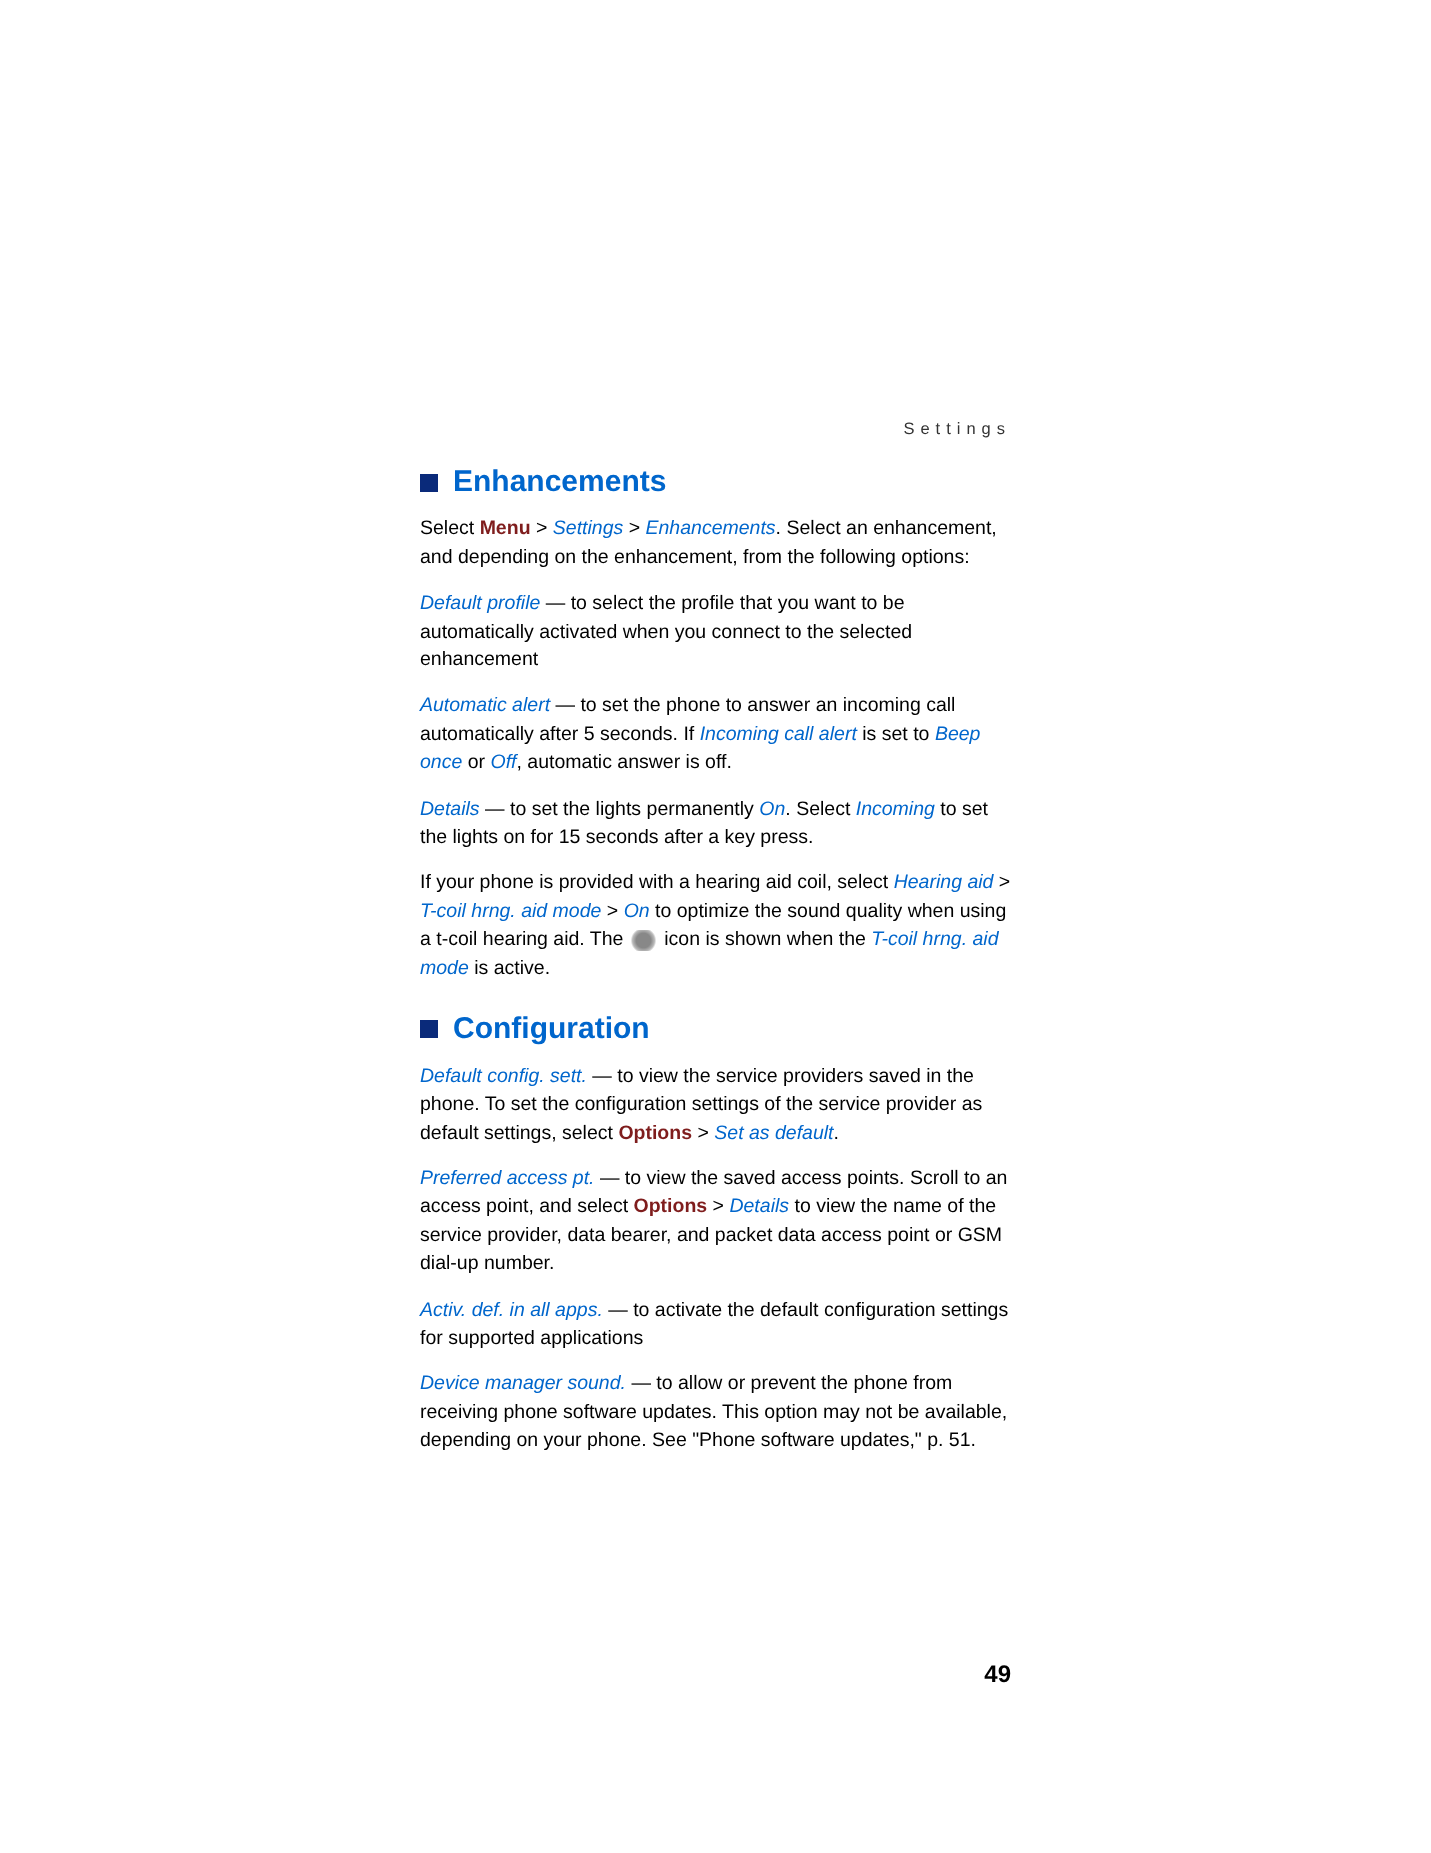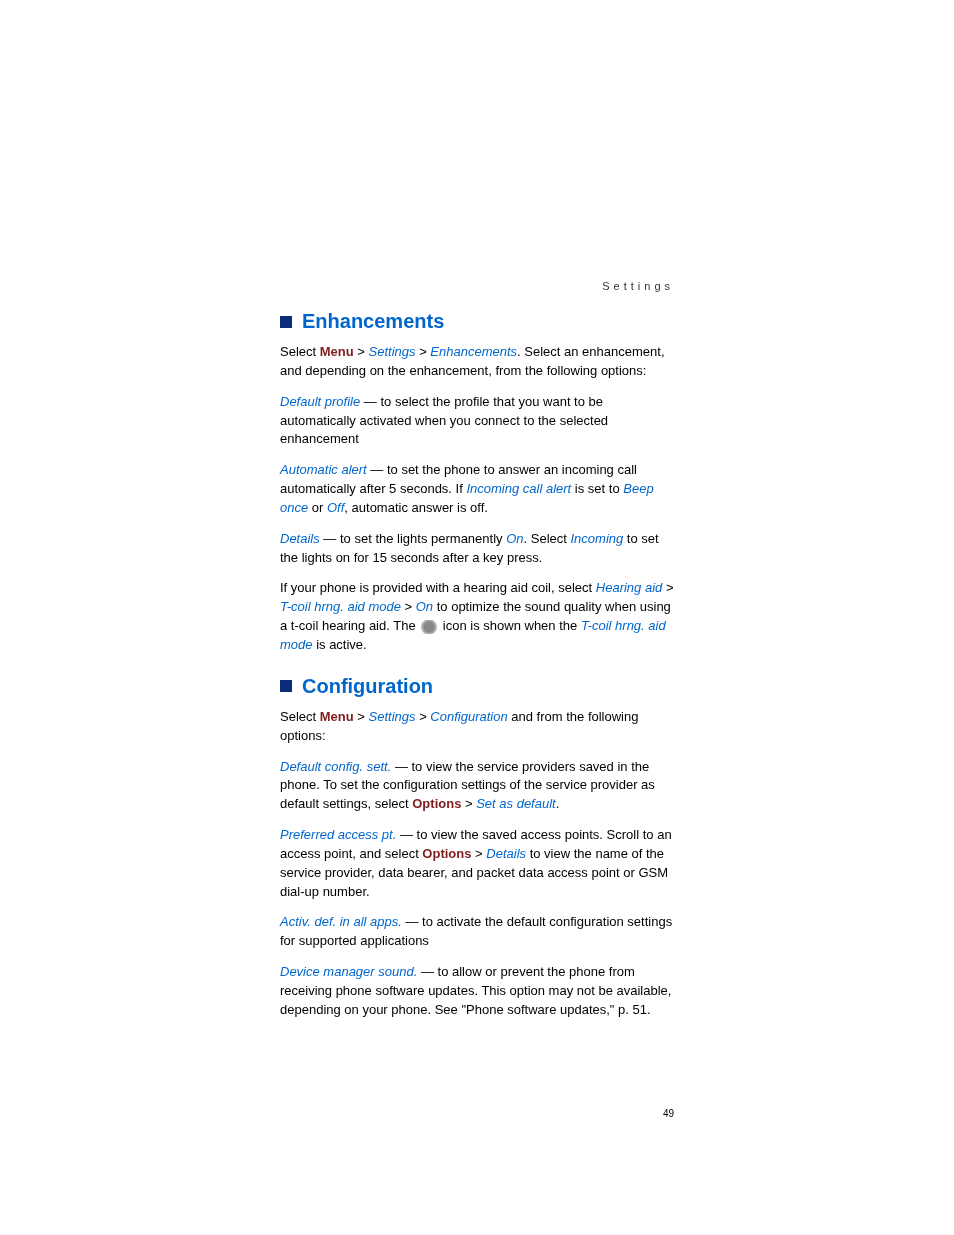--- a/index.html
+++ b/index.html
@@ -52,22 +52,22 @@
       width: 20px;
       height: 14px;
       vertical-align: middle;
       background: radial-gradient(circle at 50% 50%, #888 0%, #888 40%, #bbb 60%, transparent 70%);
       border-radius: 3px;
     }
     .page-number {
       position: absolute;
       right: 280px;
       top: 1108px;
-      font-size: 10px;
-      font-weight: normal;
+      font-size: 16px;
+      font-weight: bold;
     }
   </style>
 </head>
 <body>
 
 <div class="page">
   <div class="header-label">Settings</div>
 
   <div class="section-heading">
     <span class="bullet"></span>
@@ -95,23 +95,20 @@
   <p>
     <span>If your phone is provided with a hearing aid coil, select </span><span class="term">Hearing aid</span><span> &gt; </span><span class="term">T-coil hrng. aid mode</span><span> &gt; </span><span class="term">On</span><span> to optimize the sound quality when using a t-coil hearing aid. The </span><span class="icon-ear"></span><span> icon is shown when the </span><span class="term">T-coil hrng. aid mode</span><span> is active.</span>
   </p>
 
   <div class="section-heading" style="margin-top:20px;">
     <span class="bullet"></span>
     <span class="title">Configuration</span>
   </div>
 
 
-  <p>
-    <span>Select </span><span class="bold-link">Menu</span><span> &gt; </span><span class="term">Settings</span><span> &gt; </span><span class="term">Configuration</span><span> and from the following options:</span>
-  </p>
 
   <p>
     <span class="term">Default config. sett.</span><span> — to view the service providers saved in the phone. To set the configuration settings of the service provider as default settings, select </span><span class="bold-link">Options</span><span> &gt; </span><span class="term">Set as default</span><span>.</span>
   </p>
 
   <p>
     <span class="term">Preferred access pt.</span><span> — to view the saved access points. Scroll to an access point, and select </span><span class="bold-link">Options</span><span> &gt; </span><span class="term">Details</span><span> to view the name of the service provider, data bearer, and packet data access point or GSM dial-up number.</span>
   </p>
 
   <p>

